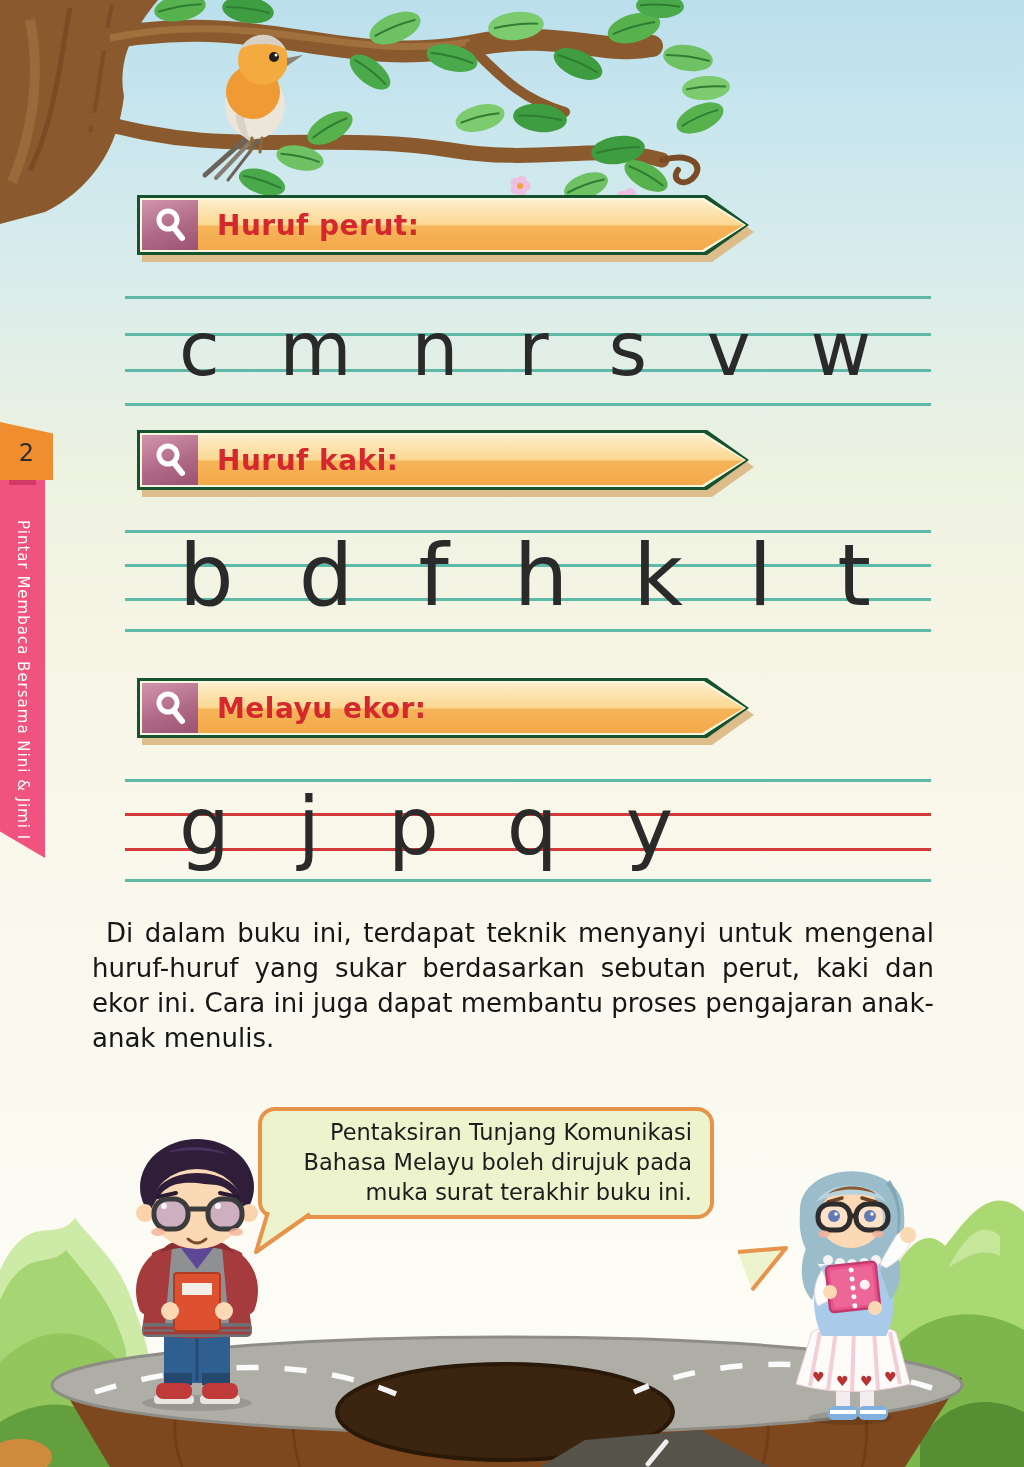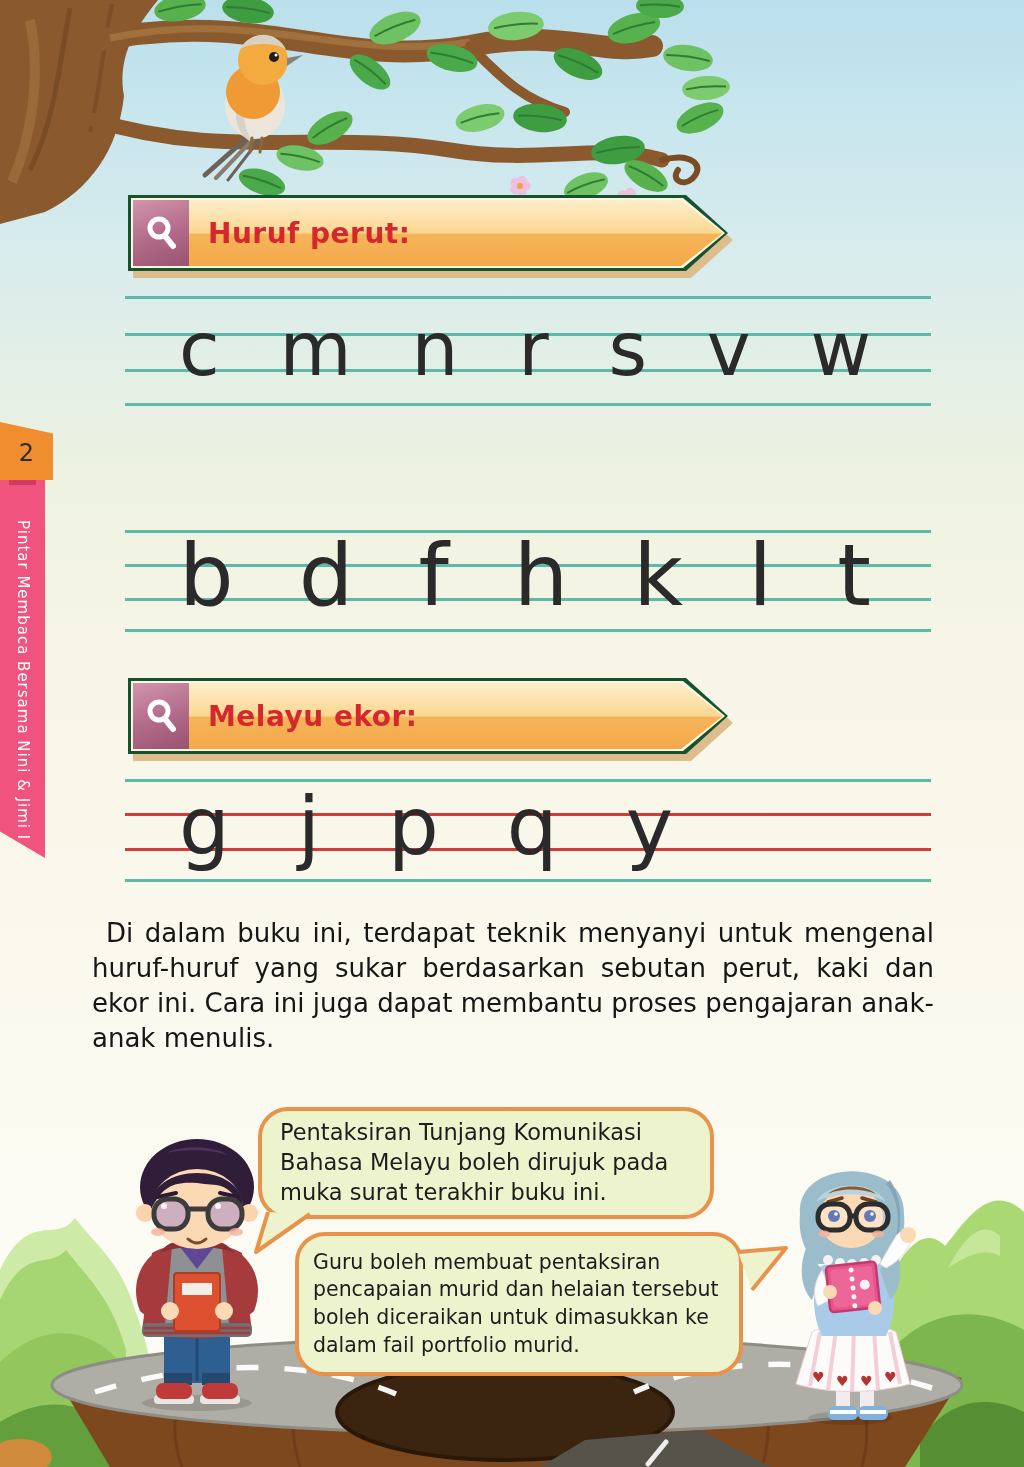--- a/index.html
+++ b/index.html
@@ -21,21 +21,21 @@
     position:absolute;left:0;top:480px;width:45px;height:378px;z-index:50;
     background:#f0537e;clip-path:polygon(0 0,100% 0,100% 100%,0 93%);
   }
   .ribbon .notch{position:absolute;left:9px;top:0;width:27px;height:5px;background:#d13a67;}
   .ribbon .vtitle{
     position:absolute;top:40px;left:50%;transform:translateX(-50%);
     writing-mode:vertical-rl;text-orientation:mixed;white-space:nowrap;
     color:#ffffff;font-size:15px;letter-spacing:1px;
   }
   
-  .banner{position:absolute;left:128px;width:600px;height:76px;z-index:20;
+  .banner{position:absolute;left:137px;width:600px;height:60px;z-index:20;padding-left:12px;
     --arrow:polygon(0 0,calc(100% - 42px) 0,100% 50%,calc(100% - 42px) 100%,0 100%);}
   .banner .shadow{position:absolute;left:5px;right:-5px;top:7px;bottom:-7px;background:#dcbd8b;clip-path:var(--arrow);}
   .banner .b-green{position:absolute;inset:0;background:#14532d;clip-path:var(--arrow);}
   .banner .b-white{position:absolute;inset:3px;background:#fdf7e0;clip-path:var(--arrow);}
   .banner .b-fill{position:absolute;inset:5px;clip-path:var(--arrow);
     background:linear-gradient(180deg,#fdeecb 0%,#fbd791 50%,#f6b459 52%,#f3a94a 100%);}
   .banner .icon-box{position:absolute;left:5px;top:5px;bottom:5px;width:56px;
     background:linear-gradient(160deg,#d295ae 0%,#b06a87 55%,#9c5272 100%);
     display:flex;align-items:center;justify-content:center;}
   .banner .label{position:absolute;left:80px;top:0;height:100%;display:flex;align-items:center;
@@ -46,22 +46,22 @@
   .gl.red{background:#d23a3c;}
   .letters{position:absolute;left:54px;right:60px;display:flex;justify-content:space-between;
     line-height:1;color:#2a2a2a;font-family:"DejaVu Sans",sans-serif;}
   .band.b1{top:296px;height:110px;} .band.b1 .letters{font-size:74px;bottom:20px;}
   .band.b2{top:530px;height:102px;} .band.b2 .letters{font-size:86px;bottom:14px;}
   .band.b3{top:779px;height:103px;} .band.b3 .letters{font-size:80px;bottom:15px;right:258px;}
   
   .paragraph{position:absolute;left:92px;top:916px;width:842px;z-index:20;
     font-size:26px;line-height:35px;text-align:justify;color:#161616;text-indent:14px;margin:0;}
   
-  .bubble{position:absolute;background:#edf3cd;border:4px solid #e8924a;border-radius:30px;
-    display:flex;align-items:center;justify-content:center;text-align:left;color:#1d1d1d;
+  .bubble{position:absolute;background:#edf3cd;border:4px solid #e8924a;border-radius:17px;
+    display:flex;align-items:center;justify-content:center;text-align:right;color:#1d1d1d;
     z-index:40;box-sizing:border-box;}
   .bubble p{margin:0;}
   .bubble.b-top{left:258px;top:1107px;width:456px;height:112px;font-size:22.5px;line-height:1.33;padding:4px 18px;}
   .bubble.b-bottom{left:295px;top:1232px;width:448px;height:144px;font-size:20.5px;line-height:1.35;padding:4px 14px;}
   .tail{position:absolute;z-index:41;}
   .tail.t1{left:248px;top:1206px;}
   .tail.t2{left:730px;top:1242px;}
   
   .bottom-scene{position:absolute;left:0;top:1150px;width:1024px;height:317px;z-index:10;}
   .boy{position:absolute;left:100px;top:1135px;width:195px;height:277px;z-index:30;}
@@ -230,20 +230,33 @@
       <span>c</span>
       <span>m</span>
       <span>n</span>
       <span>r</span>
       <span>s</span>
       <span>v</span>
       <span>w</span>
     </div>
   </div>
 
+  <div class="banner" style="top:430px;">
+    <div class="shadow"></div>
+    <div class="b-green"></div>
+    <div class="b-white"></div>
+    <div class="b-fill"></div>
+    <div class="icon-box">
+      <svg width="34" height="36" viewBox="0 0 34 36">
+          <circle cx="15" cy="13" r="9" stroke="#ffffff" stroke-width="5" fill="none"></circle>
+          <line x1="21" y1="21" x2="29" y2="31" stroke="#ffffff" stroke-width="6" stroke-linecap="round"></line>
+        </svg>
+    </div>
+    <div class="label">Huruf kaki:</div>
+  </div>
 
   <div class="band b2">
     <div class="gl" style="top:0;"></div>
     <div class="gl" style="top:33.3%;"></div>
     <div class="gl" style="top:66.6%;"></div>
     <div class="gl" style="bottom:0;"></div>
     <div class="letters">
       <span>b</span>
       <span>d</span>
       <span>f</span>
@@ -409,20 +422,17 @@
     <circle cx="52" cy="152" r="7" fill="#fcd9b5"></circle>
     <circle cx="97" cy="168" r="7" fill="#fcd9b5"></circle>
   </svg>
 
   <div class="bubble b-top">
     <p>Pentaksiran Tunjang Komunikasi Bahasa Melayu boleh dirujuk pada muka surat terakhir buku ini.</p>
   </div>
   <svg class="tail t1" width="70" height="52" viewBox="0 0 70 52">
     <path d="M62,8 L8,46 L20,6" fill="#edf3cd" stroke="#e8924a" stroke-width="4" stroke-linejoin="round"></path>
   </svg>
-  <div class="bubble b-bottom">
-    <p>Guru boleh membuat pentaksiran pencapaian murid dan helaian tersebut boleh diceraikan untuk dimasukkan ke dalam fail portfolio murid.</p>
-  </div>
   <svg class="tail t2" width="62" height="52" viewBox="0 0 62 52">
     <path d="M8,10 L56,6 L22,48" fill="#edf3cd" stroke="#e8924a" stroke-width="4" stroke-linejoin="round"></path>
   </svg>
 
 </div>
 
 </body></html>

